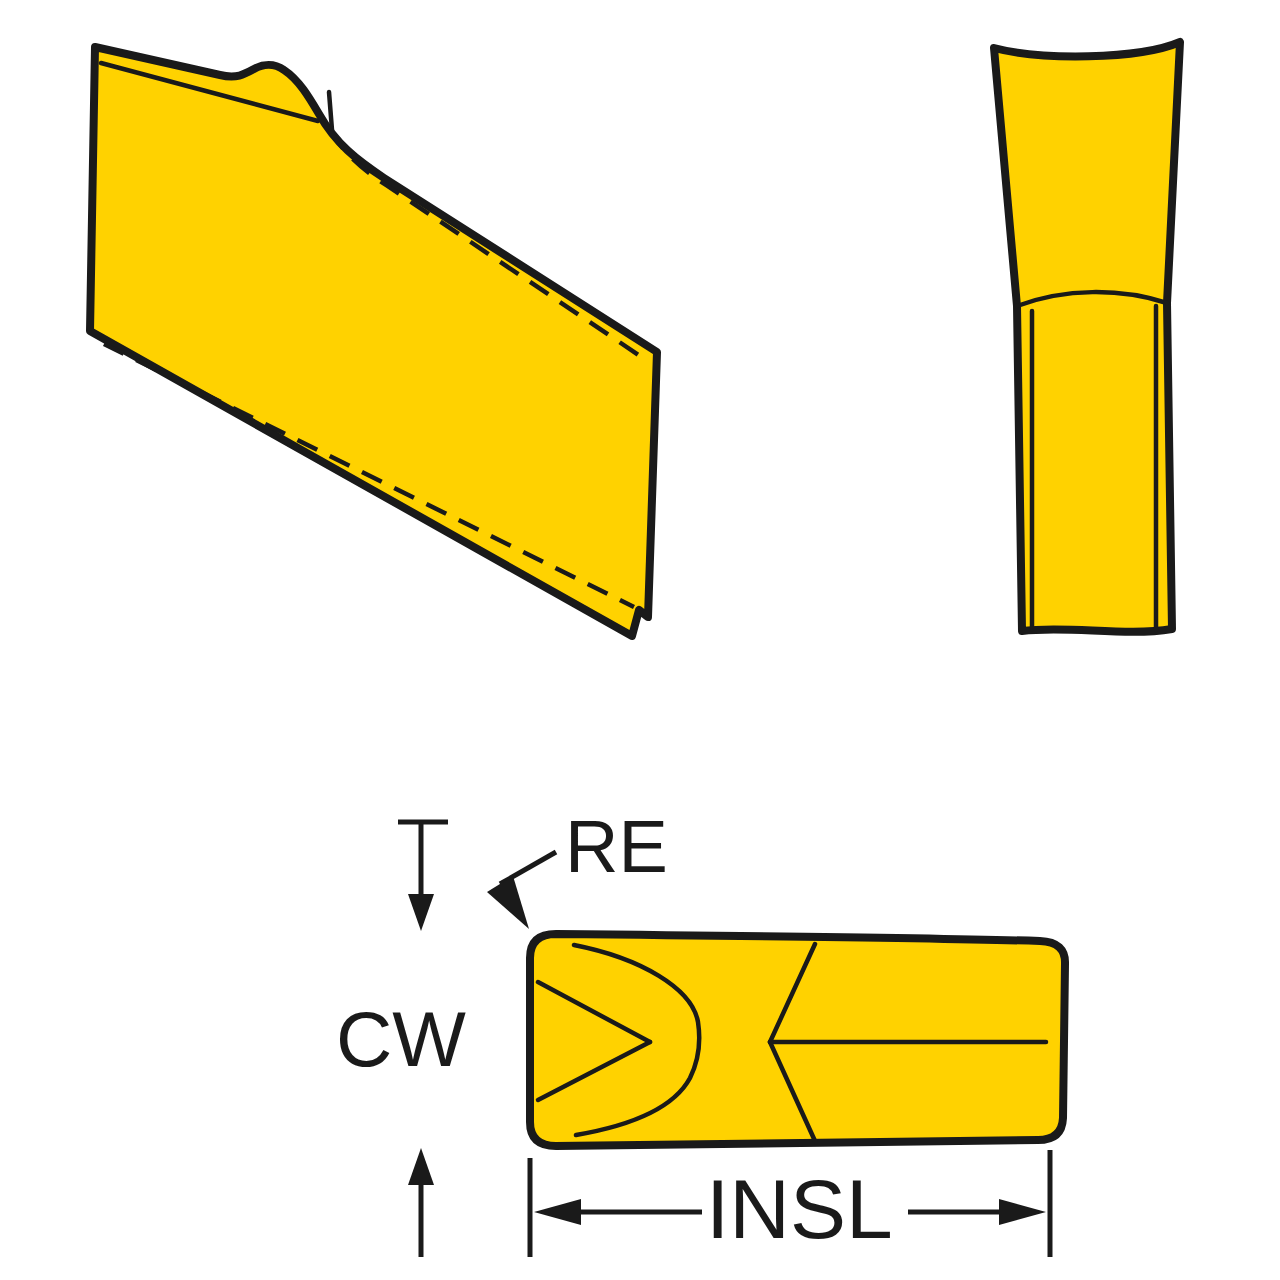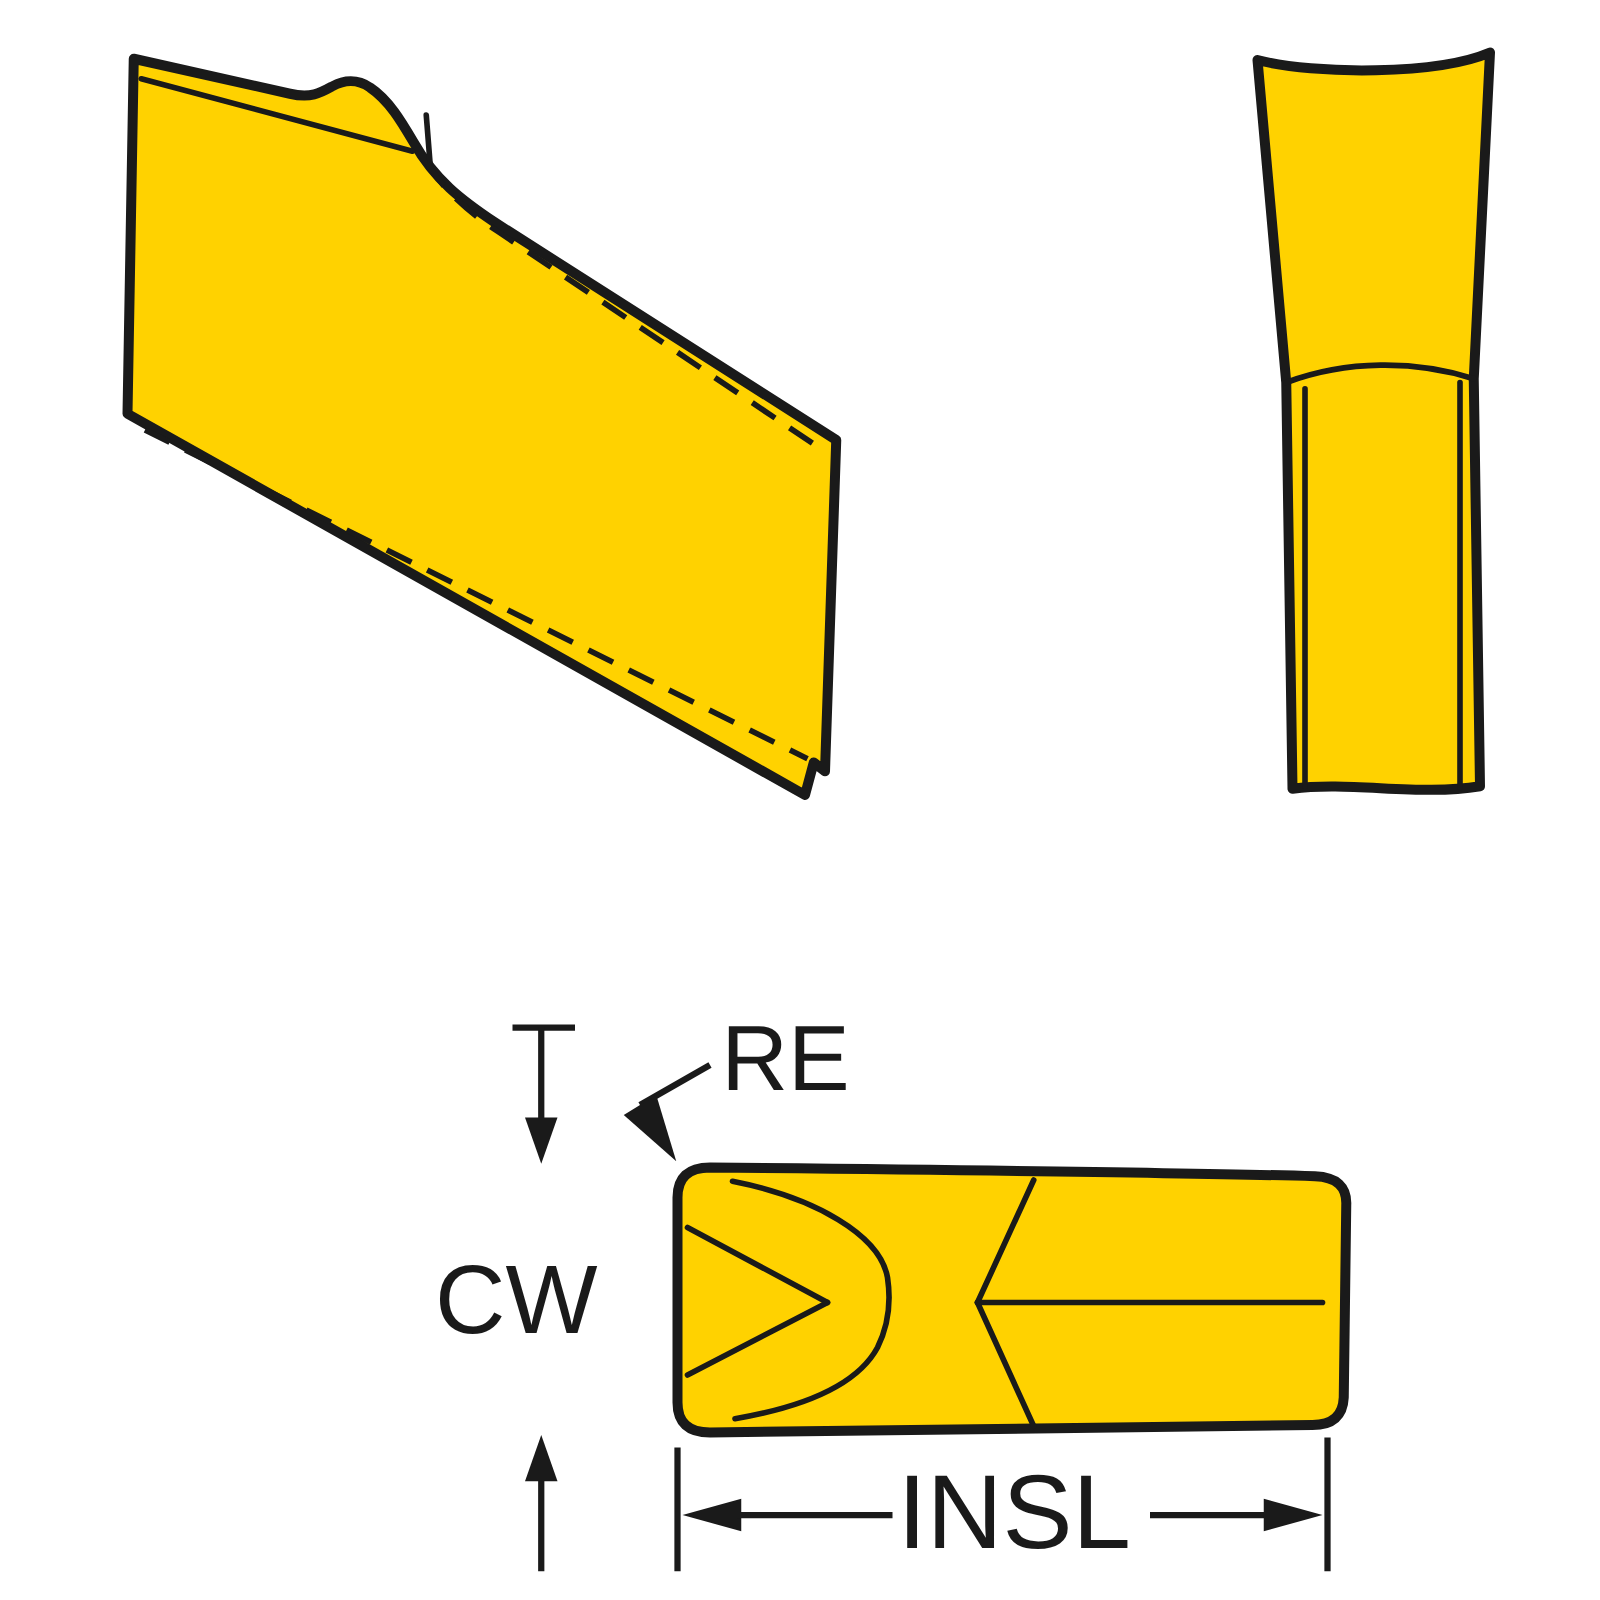--- a/index.html
+++ b/index.html
@@ -5,21 +5,20 @@
   :root {
     --insert-fill: #FFD200;
     --line: #1A1A1A;
     --background: #FFFFFF;
   }
   html, body { margin: 0; padding: 0; background: var(--background); }
   .canvas {
     width: 1254px; height: 1280px;
     position: relative;
     background: var(--background);
-    padding-left: 12px;
   }
   svg { display: block; }
   .part  { fill: var(--insert-fill); stroke: var(--line); stroke-width: 8; stroke-linejoin: round; stroke-linecap: round; }
   .iline { fill: none; stroke: var(--line); stroke-width: 4.5; stroke-linejoin: round; stroke-linecap: round; }
   .dline { fill: none; stroke: var(--line); stroke-width: 4.5; stroke-dasharray: 22 14; stroke-linecap: butt; }
   .dim   { fill: none; stroke: var(--line); stroke-width: 5; stroke-linecap: butt; }
   .arrow { fill: var(--line); stroke: none; }
   .lbl   { font-family: "Liberation Sans", "DejaVu Sans", sans-serif; font-weight: 500; fill: var(--line); }
 </style>
 </head>

